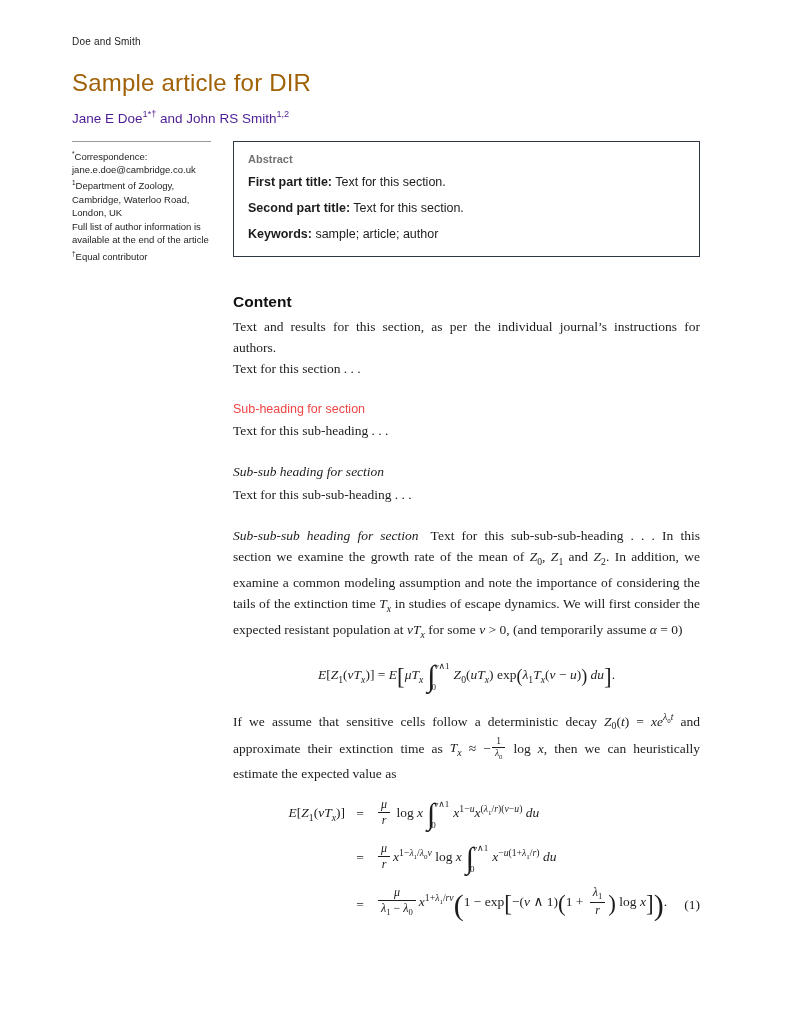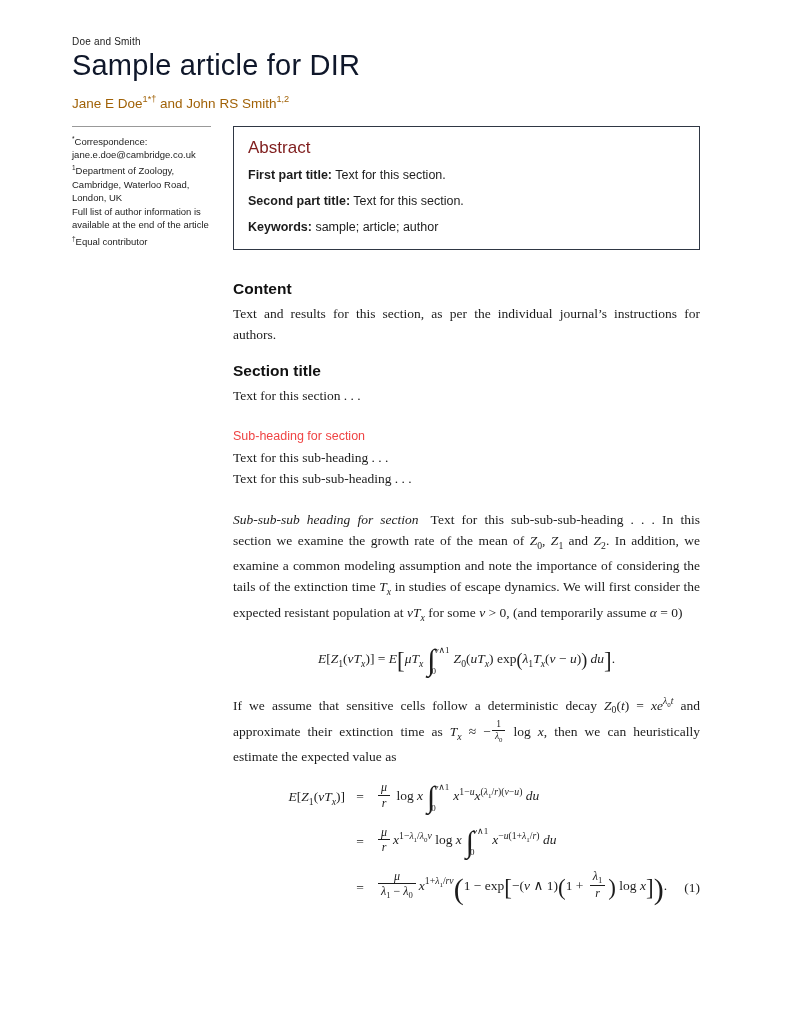--- a/index.html
+++ b/index.html
@@ -15,33 +15,33 @@
     position:relative;width:794px;height:1028px;background:#fff;
     font-family:"Liberation Sans",sans-serif;color:var(--ink);
     padding:36px 70px 0 72px;overflow:hidden;
   }
   .running-head{font-size:10px;color:#222;letter-spacing:.2px}
   .banner{
     margin-top:45px;height:23px;background:var(--banner-bg);
     display:flex;align-items:center;padding-left:9px;
   }
   .banner-label{color:var(--banner-text);font-weight:bold;font-size:13.5px;letter-spacing:.4px}
-  .title{font-size:29px;font-weight:400;margin:2px 0 0;color:#0f172a;letter-spacing:.2px}
-  .authors{margin-top:12px;font-size:13.5px;color:#a16207}
+  .title{font-size:24px;font-weight:400;margin:22px 0 0;color:#a16207;letter-spacing:.2px}
+  .authors{margin-top:12px;font-size:13.5px;color:#4c1d95}
   .authors sup,.sidebar sup{font-size:68%}
   .cols{display:flex;margin-top:15px;align-items:flex-start}
   .sidebar{
     width:139px;border-top:1px solid var(--rule-color);padding-top:5px;
     font-size:9.5px;line-height:13.4px;color:#222;
   }
   .abstract-box{
     margin-left:22px;width:467px;border:1.3px solid var(--box-border);
     padding:11px 14px 13px;min-height:100px;background:#fff;
   }
-  .abs-heading{font-weight:normal;font-size:17px;color:#7f1d1d}
+  .abs-heading{font-weight:bold;font-size:11px;color:#737373}
   .abstract-box p{margin:9px 0 0;font-size:12.5px;line-height:17px}
   .abstract-box p b{font-weight:bold}
   .main{margin-left:161px;width:467px;margin-top:30px}
   .serif,.body,.eq{font-family:"Liberation Serif","DejaVu Serif",serif}
   .main h2{font-family:"Liberation Sans",sans-serif;font-size:15.5px;font-weight:bold;margin:0 0 5px;color:#111}
   .main h2.spaced{margin-top:17px}
   .main h3{font-family:"Liberation Sans",sans-serif;font-size:12.5px;font-weight:400;margin:23px 0 4px;color:#ef4444}
   .main h4{font-family:"Liberation Serif","DejaVu Serif",serif;font-style:italic;font-weight:400;font-size:13.5px;margin:23px 0 4px}
   .body{font-size:13.5px;line-height:21px;text-align:justify;margin:0;color:var(--ink)}
   .para{margin-top:20px}
@@ -105,26 +105,26 @@
       <p><b>Second part title:</b> <span>Text for this section.</span></p>
       <p><b>Keywords:</b> <span>sample; article; author</span></p>
     </section>
   </div>
 
   <main class="main">
 
     <h2>Content</h2>
     <p class="body">Text and results for this section, as per the individual journal’s instructions for authors.</p>
 
-    <h2 class="spaced">Section title</h2>
     <p class="body">Text for this section . . .</p>
 
     <h3>Sub-heading for section</h3>
     <p class="body">Text for this sub-heading . . .</p>
 
+    <h4>Sub-sub heading for section</h4>
     <p class="body">Text for this sub-sub-heading . . .</p>
 
     <p class="body para"><i class="runin-heading">Sub-sub-sub heading for section</i><span>Text for this sub-sub-sub-heading . . . In this section we examine the growth rate of the mean of <i>Z</i><sub>0</sub>, <i>Z</i><sub>1</sub> and <i>Z</i><sub>2</sub>. In addition, we examine a common modeling assumption and note the importance of considering the tails of the extinction time <i>T<sub>x</sub></i> in studies of escape dynamics. We will first consider the expected resistant population at <i>vT<sub>x</sub></i> for some <i>v</i> &gt; 0, (and temporarily assume <i>α</i> = 0)</span></p>
 
     <div class="eq eq-display"><i>E</i>[<i>Z</i><sub>1</sub>(<i>vT<sub>x</sub></i>)] = <i>E</i><span class="d15">[</span><i>μT<sub>x</sub></i><span class="int">∫</span><span class="lims">
           <span><i>v</i>∧1</span>
           <span>0</span>
         </span><i>Z</i><sub>0</sub>(<i>uT<sub>x</sub></i>) exp<span class="d1">(</span><i>λ</i><sub>1</sub><i>T<sub>x</sub></i>(<i>v</i> − <i>u</i>)<span class="d1">)</span> <i>du</i><span class="d15">]</span>.</div>
 
     <p class="body">If we assume that sensitive cells follow a deterministic decay <i>Z</i><sub>0</sub>(<i>t</i>) = <i>xe</i><sup><i>λ</i><sub>0</sub><i>t</i></sup> and approximate their extinction time as <i>T<sub>x</sub></i> ≈ −<span class="frac sm">

